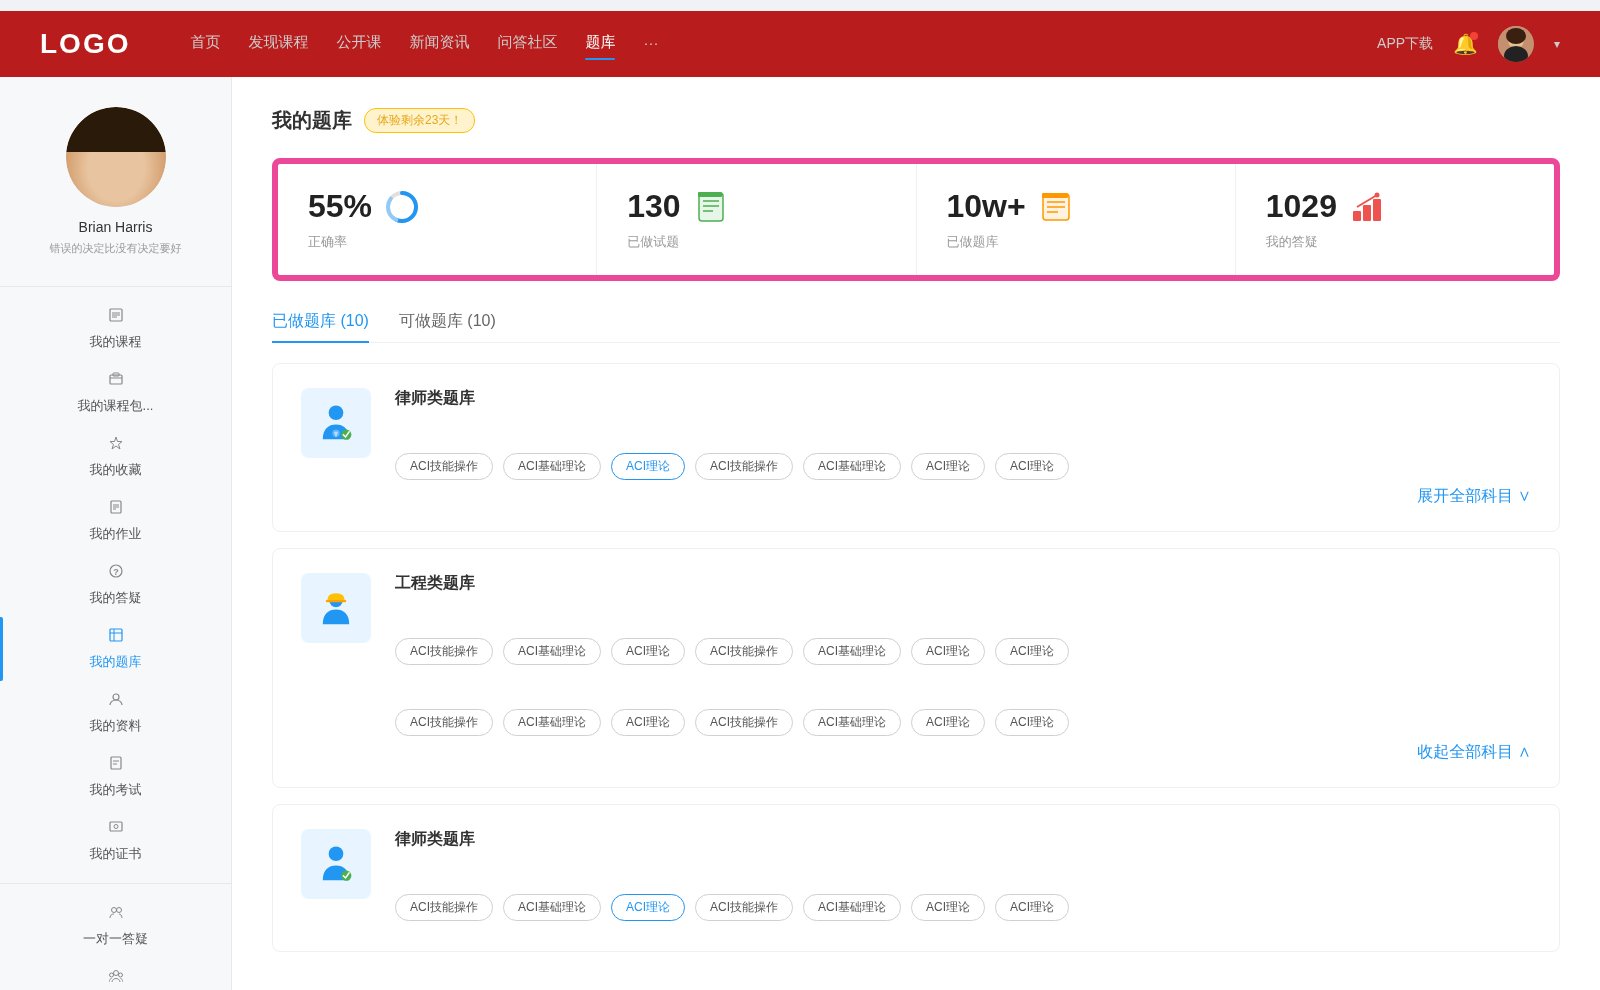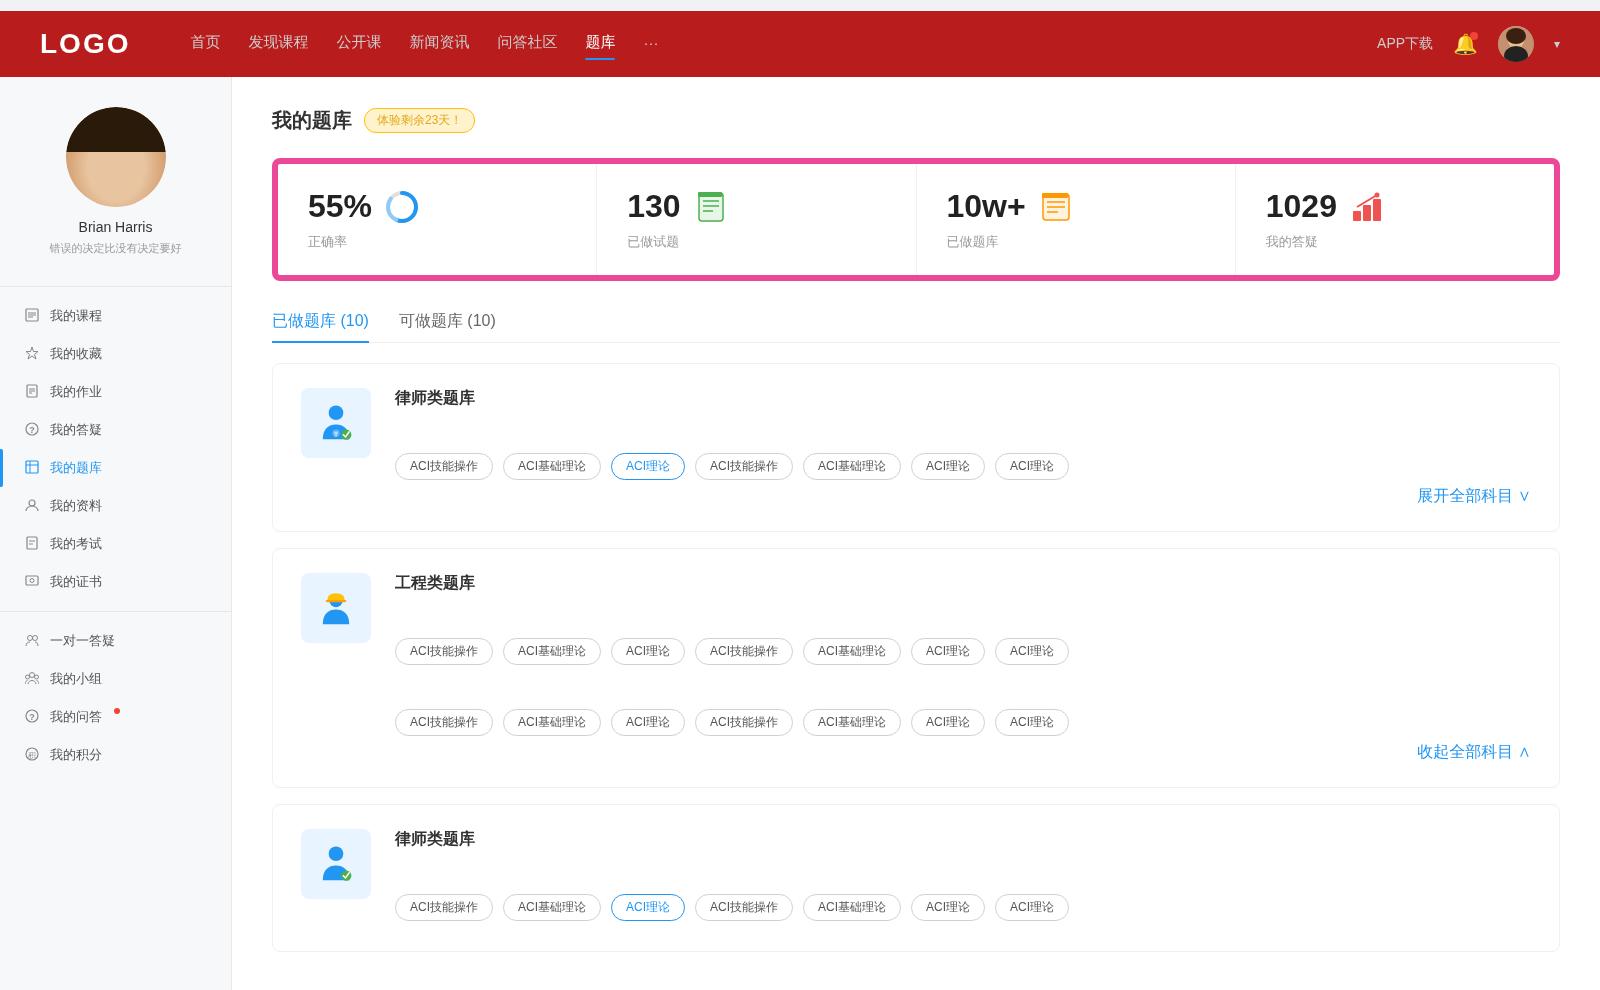--- a/index.html
+++ b/index.html
@@ -144,27 +144,28 @@
     .sidebar-divider {
       height: 1px;
       background: #e8e8e8;
       margin: 10px 0;
     }
     .sidebar-menu {
       padding: 0 0 20px;
     }
     .sidebar-item {
       display: flex;
-      align-items: flex-start;
+      align-items: center;
       gap: 10px;
       padding: 10px 24px;
       font-size: 13px;
       color: #555;
       cursor: pointer;
       position: relative;
+      flex-direction: column;
     }
     .sidebar-item.active {
       color: #2196f3;
       font-weight: 500;
     }
     .sidebar-item.active::before {
       content: '';
       position: absolute;
       left: 0; top: 0; bottom: 0;
       width: 3px;
@@ -403,20 +404,30 @@
             <line x1="3" y1="5" x2="11" y2="5" stroke="#888" stroke-width="1"></line>
             <line x1="3" y1="7" x2="11" y2="7" stroke="#888" stroke-width="1"></line>
             <line x1="3" y1="9" x2="8" y2="9" stroke="#888" stroke-width="1"></line>
           </svg>
         </span>
         <span>我的课程</span>
       </div>
       <div class="sidebar-item">
         <span class="sidebar-icon">
           <svg width="14" height="14" viewBox="0 0 14 14" fill="none">
+            <rect x="1" y="3" width="12" height="9" rx="1" stroke="#888" stroke-width="1.2" fill="none"></rect>
+            <line x1="1" y1="6" x2="13" y2="6" stroke="#888" stroke-width="1"></line>
+            <rect x="4" y="1" width="6" height="3" rx="0.5" stroke="#888" stroke-width="1" fill="none"></rect>
+          </svg>
+        </span>
+        <span>我的课程包...</span>
+      </div>
+      <div class="sidebar-item">
+        <span class="sidebar-icon">
+          <svg width="14" height="14" viewBox="0 0 14 14" fill="none">
             <polygon points="7,1 8.5,5.5 13,5.5 9.5,8.5 11,13 7,10 3,13 4.5,8.5 1,5.5 5.5,5.5" stroke="#888" stroke-width="1" fill="none"></polygon>
           </svg>
         </span>
         <span>我的收藏</span>
       </div>
       <div class="sidebar-item">
         <span class="sidebar-icon">
           <svg width="14" height="14" viewBox="0 0 14 14" fill="none">
             <rect x="2" y="1" width="10" height="12" rx="1" stroke="#888" stroke-width="1.2" fill="none"></rect>
             <line x1="4" y1="5" x2="10" y2="5" stroke="#888" stroke-width="1"></line>

